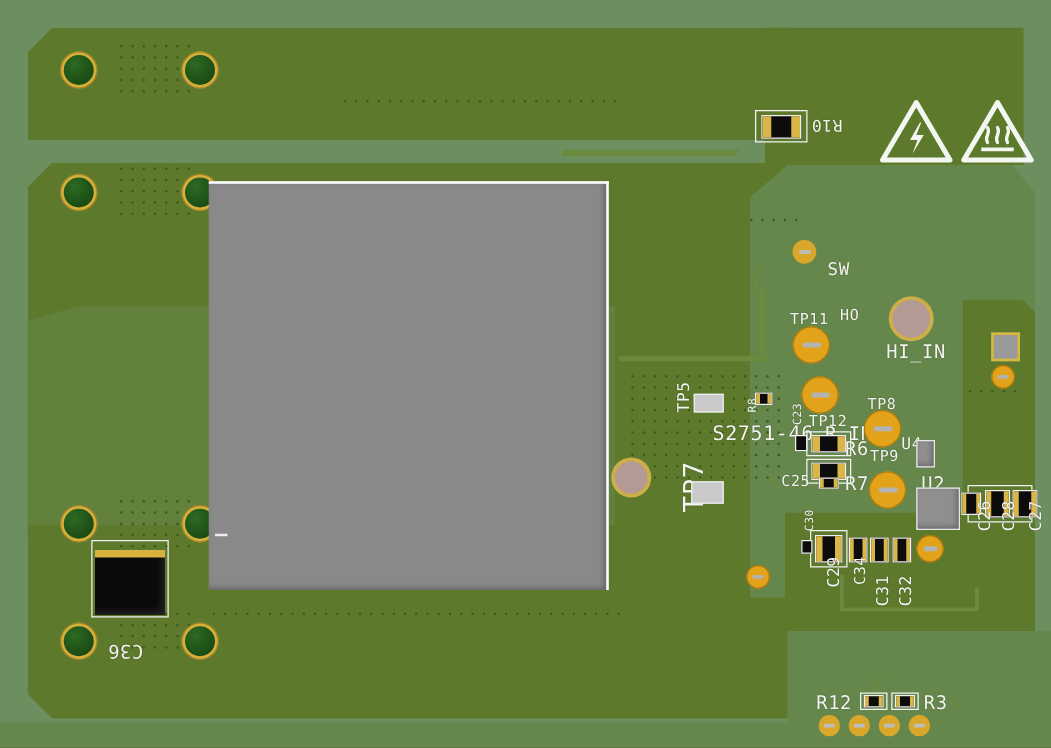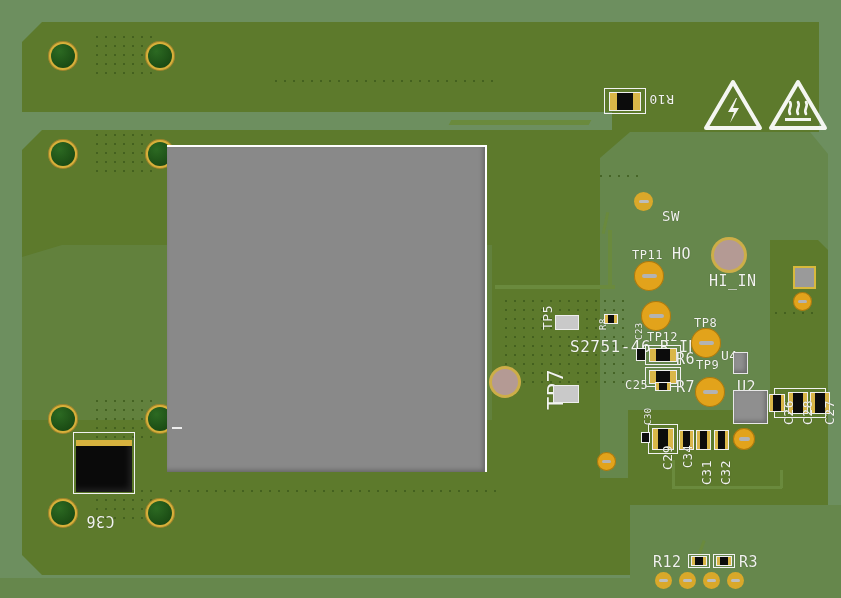--- a/index.html
+++ b/index.html
@@ -482,21 +482,21 @@
   <svg class="warn" style="left:768px;top:78px;" width="60" height="54" viewBox="0 0 60 54">
     <path d="M30 4 L57 50 L3 50 Z" fill="none" stroke="#f4f6f1" stroke-width="4" stroke-linejoin="round"></path>
     <rect x="17" y="40" width="26" height="3" fill="#f4f6f1"></rect>
     <path d="M22 36 C19 31 25 29 22 24 M30 36 C27 31 33 29 30 24 M38 36 C35 31 41 29 38 24" fill="none" stroke="#f4f6f1" stroke-width="2.6" stroke-linecap="round"></path>
   </svg>
 
   <div class="via-sm" style="left:634px;top:192px;width:19px;height:19px;"></div>
   <div class="silk" style="left:662px;top:208px;font-size:14px;">SW</div>
 
   <div class="silk" style="left:632px;top:248px;font-size:12px;">TP11</div>
-  <div class="silk" style="left:672px;top:245px;font-size:15px;">HO</div>
+  <div class="silk" style="left:672px;top:245px;font-size:12px;">HO</div>
   <div class="via" style="left:634px;top:261px;width:30px;height:30px;"></div>
 
   <div class="bigpad" style="left:711px;top:237px;width:36px;height:36px;"></div>
   <div class="silk" style="left:709px;top:272px;font-size:15px;">HI_IN</div>
 
   <div class="sqpad" style="left:793px;top:266px;width:19px;height:19px;"></div>
   <div class="via" style="left:793px;top:292px;width:19px;height:19px;"></div>
 
   <div class="silk rot90" style="left:540px;top:330px;font-size:13px;">TP5</div>
   <div class="tp-rect" style="left:555px;top:315px;width:22px;height:13px;"></div>

